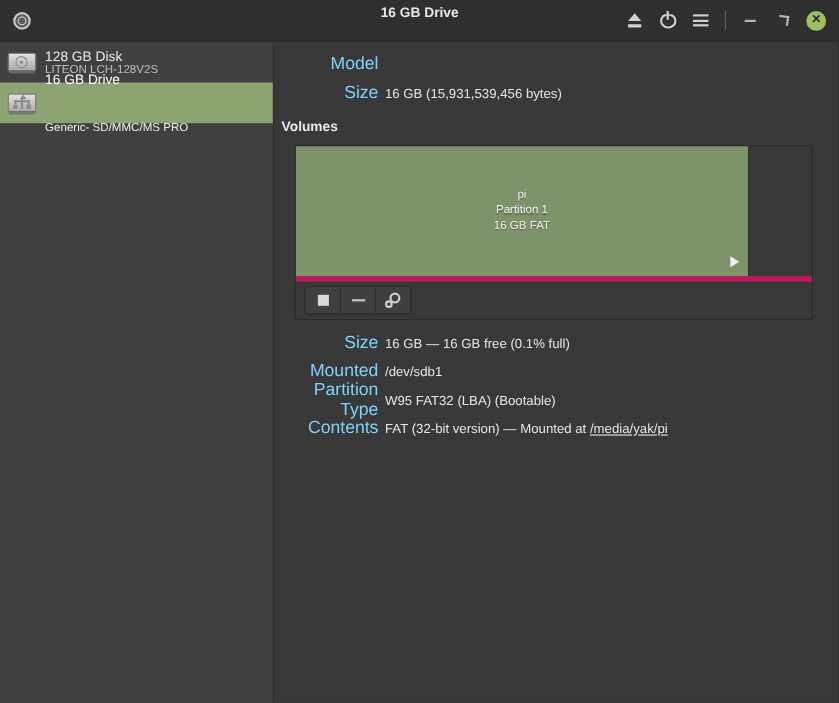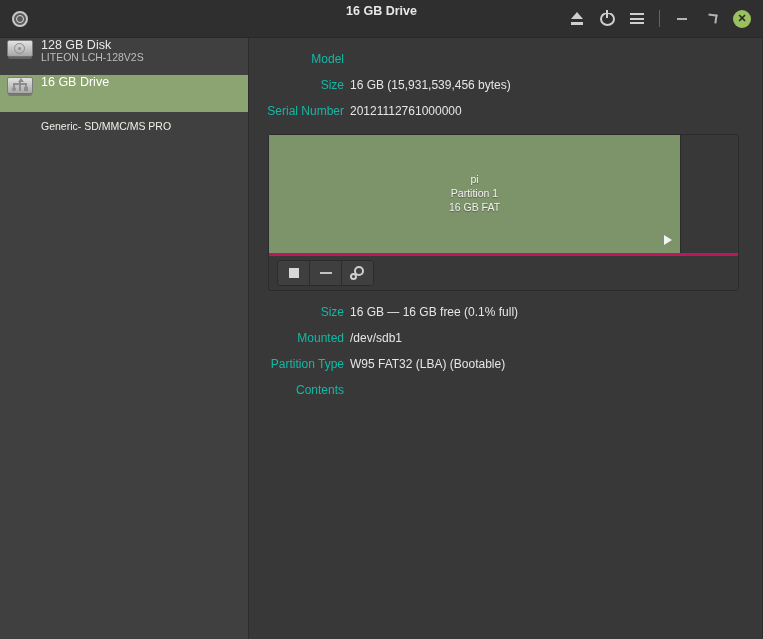--- a/index.html
+++ b/index.html
@@ -164,21 +164,21 @@
   }
   .sidebar {
     width: 249px;
     background: #404040;
     border-right: 1px solid #2d2d2d;
     box-sizing: border-box;
     flex: 0 0 249px;
   }
   .drive-row {
     display: flex;
-    align-items: flex-start;
+    align-items: center;
     height: 37px;
     padding-left: 7px;
     box-sizing: border-box;
   }
   .drive-row.selected { background: #8ba472; }
   .drive-text { margin-left: 8px; line-height: 1.12; }
   .drive-name {
     font-size: 12.5px;
     color: #e9e9e9;
   }
@@ -284,22 +284,22 @@
 
   .kv-table { margin-top: 8px; }
   .kv-row {
     display: flex;
     height: 26px;
     align-items: center;
   }
   .kv-label {
     width: 95px;
     text-align: right;
-    color: #14b8a6;
-    font-size: 12px;
+    color: #7dd3fc;
+    font-size: 16px;
     padding-right: 0;
     box-sizing: border-box;
   }
   .kv-value {
     margin-left: 6px;
     color: #e6e6e6;
     font-size: 12px;
   }
   .kv-value a {
     color: #e6e6e6;
@@ -318,21 +318,21 @@
     width: 471px;
     background: #383838;
     border: 1px solid #2b2b2b;
     border-radius: 3px;
     box-sizing: border-box;
   }
   .vol-bar {
     display: flex;
     height: 118px;
     margin: 0;
-    border-bottom: 3px solid #be185d;
+    border-bottom: 5px solid #be185d;
   }
   .part {
     position: relative;
     background: #7d9369;
     border-right: 1px solid #2b2b2b;
     display: flex;
     align-items: center;
     justify-content: center;
     overflow: hidden;
   }
@@ -484,26 +484,23 @@
     <div class="content">
 
       <div class="kv-table">
         <div class="kv-row">
           <div class="kv-label">Model</div>
         </div>
         <div class="kv-row">
           <div class="kv-label">Size</div>
           <div class="kv-value">16 GB (15,931,539,456 bytes)</div>
         </div>
-        <div class="kv-row">
-          <div class="kv-label">Serial Number</div>
-          <div class="kv-value">20121112761000000</div>
-        </div>
-      </div>
-
+      </div>
+
+      <div class="section-title">Volumes</div>
 
       <div class="vol-panel">
         <div class="vol-bar">
 
           <div class="part used">
             <div class="part-label">
               <div>pi</div>
               <div>Partition 1</div>
               <div>16 GB FAT</div>
             </div>
@@ -539,18 +536,19 @@
         <div class="kv-row">
           <div class="kv-label">Mounted</div>
           <div class="kv-value">/dev/sdb1</div>
         </div>
         <div class="kv-row">
           <div class="kv-label">Partition Type</div>
           <div class="kv-value">W95 FAT32 (LBA) (Bootable)</div>
         </div>
         <div class="kv-row">
           <div class="kv-label">Contents</div>
+          <div class="kv-value"><span>FAT (32-bit version) — Mounted at </span><a href="#">/media/yak/pi</a></div>
         </div>
       </div>
 
     </div>
   </div>
 </div>
 
 </body></html>

